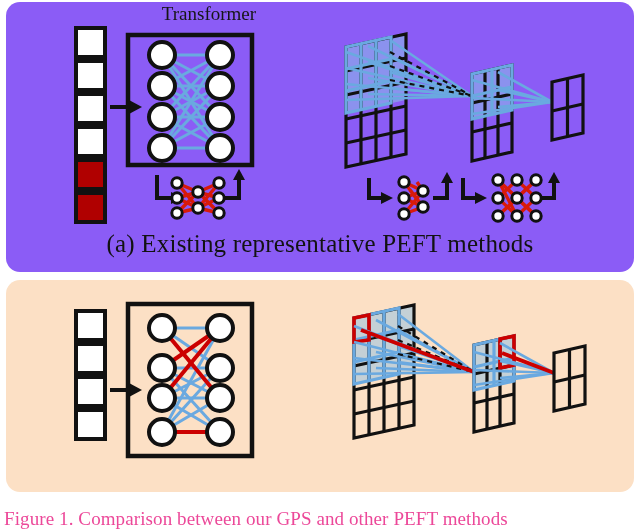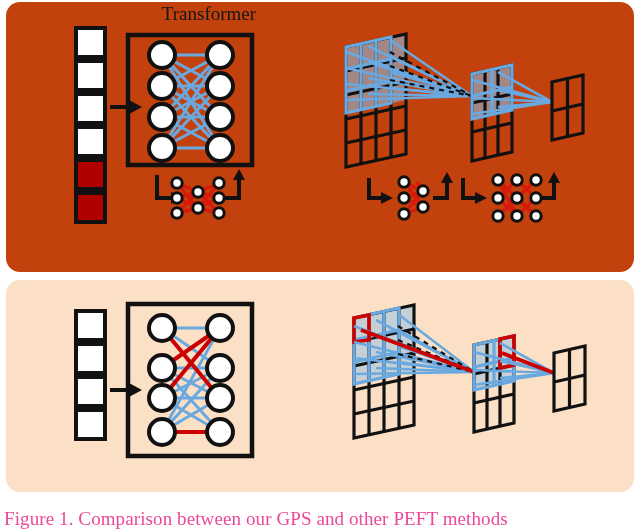--- a/index.html
+++ b/index.html
@@ -23,21 +23,21 @@
   .panel {
     position: absolute;
     left: 6px;
     width: 628px;
     border-radius: 14px;
     overflow: hidden;
   }
   #panel-a {
     top: 2px;
     height: 270px;
-    background: #c2410c;
+    background: #8b5cf6;
   }
   #panel-b {
     top: 280px;
     height: 212px;
     background: #fce0c5;
   }
   .panel-svg {
     position: absolute;
     left: 0; top: 0;
     width: 100%;
@@ -310,20 +310,21 @@
           <circle cx="530" cy="196" r="5.2"></circle>
           <circle cx="492" cy="214" r="5.2"></circle>
           <circle cx="511" cy="214" r="5.2"></circle>
           <circle cx="530" cy="214" r="5.2"></circle>
         </g>
       </g>
     </svg>
 
     <div class="toplabel" id="label-transformer">Transformer</div>
 
+    <div class="sublabel" id="sublabel-a">(a)  Existing representative PEFT methods</div>
   </div>
 
   <div class="panel" id="panel-b">
 
     <svg class="panel-svg" viewBox="0 0 628 212">
 
       <g>
         <rect x="70" y="31" width="29" height="29" fill="#ffffff" stroke="#111111" stroke-width="4"></rect>
         <rect x="70" y="64" width="29" height="29" fill="#ffffff" stroke="#111111" stroke-width="4"></rect>
         <rect x="70" y="97" width="29" height="29" fill="#ffffff" stroke="#111111" stroke-width="4"></rect>

